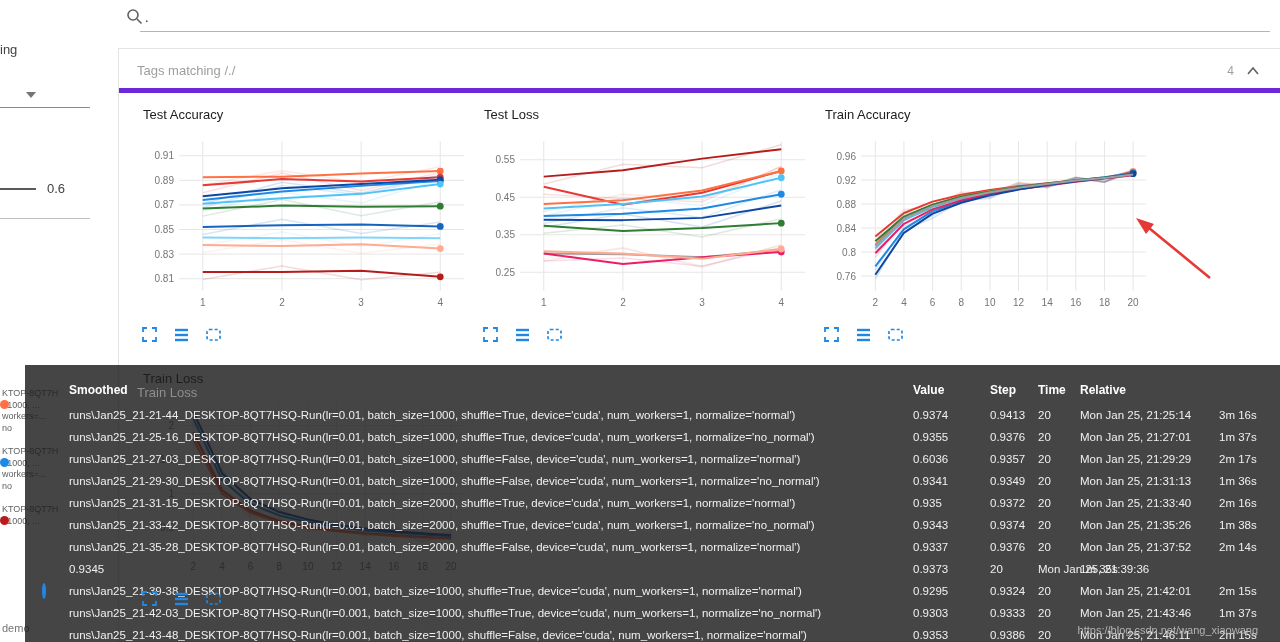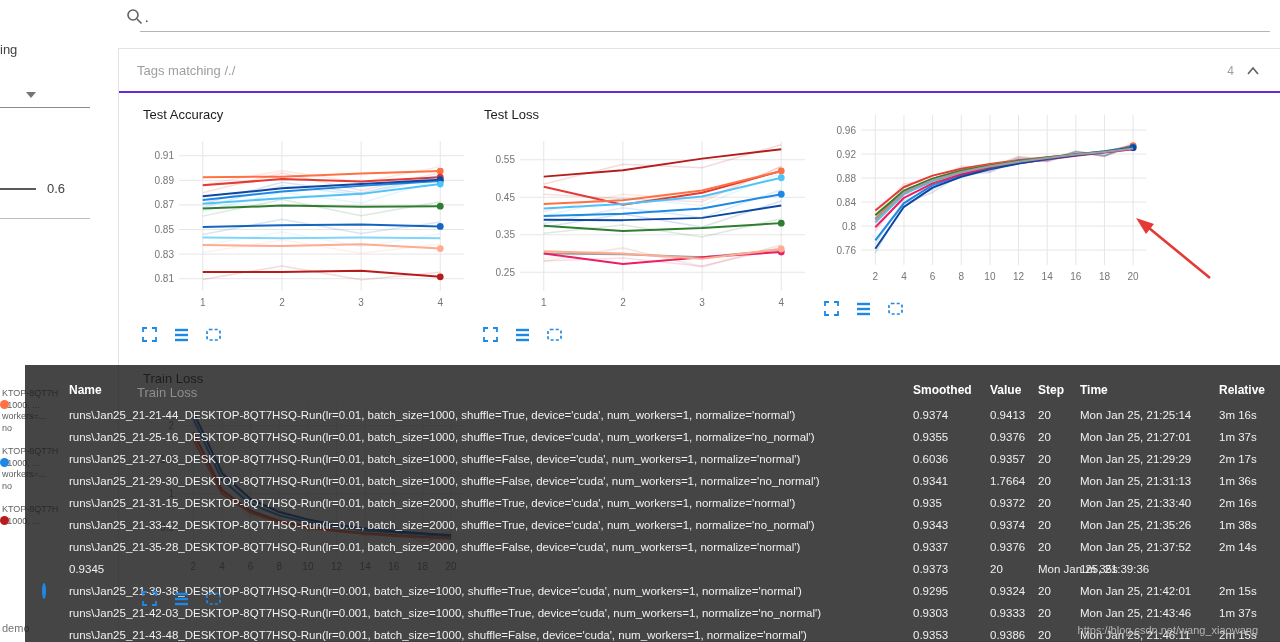--- a/index.html
+++ b/index.html
@@ -24,21 +24,21 @@
 
   
   .main { position:absolute; left:118px; top:0; right:0; height:642px; }
   .search-row { position:relative; height:40px; }
   .search-icon { position:absolute; left:8px; top:8px; }
   .search-value { position:absolute; left:27px; top:10px; font-size:13px; color:#212121; }
   .search-line { position:absolute; left:22px; right:10px; top:31px; border-top:1px solid #b5b5b5; }
 
   .card { position:absolute; left:0; top:48px; right:0; bottom:0; background:#fff;
           border:1px solid #e3e3e3; border-right:none; }
-  .card-header { height:44px; border-bottom:2px solid #6d28d9; position:relative; }
+  .card-header { height:44px; border-bottom:5px solid #6d28d9; position:relative; }
   .tags-label { position:absolute; left:18px; top:14px; font-size:13px; color:#9e9e9e; }
   .tags-count { position:absolute; right:46px; top:15px; font-size:12px; color:#9e9e9e; }
   .collapse-chev { position:absolute; right:20px; top:16px; cursor:pointer; }
 
   .charts-area { padding:14px 0 0 22px; }
   .charts-row { display:flex; margin-bottom:20px; }
   .chart { width:333px; margin-right:8px; }
   .chart-title { height:26px; font-size:13px; color:#212121; padding-left:2px; }
   .chart-toolbar { height:34px; padding-top:9px; display:flex; gap:15px; align-items:flex-start; }
   .chart-toolbar .tb-icon { cursor:pointer; display:inline-block; height:17px; }
@@ -236,21 +236,21 @@
                 </svg></span>
               <span class="tb-icon"><svg width="17" height="17">
                   <line x1="2" y1="4" x2="15" y2="4" stroke="#1e88e5" stroke-width="2.4"></line>
                   <line x1="2" y1="9" x2="15" y2="9" stroke="#1e88e5" stroke-width="2.4"></line>
                   <line x1="2" y1="14" x2="15" y2="14" stroke="#1e88e5" stroke-width="2.4"></line>
                 </svg></span>
               <span class="tb-icon"><svg width="17" height="17">
                   <rect x="2" y="3.5" width="13" height="10.5" rx="2.5" fill="none" stroke="#1e88e5" stroke-width="1.7" stroke-dasharray="3,2.2"></rect>
                 </svg></span>
             </div></div>
-          <div class="chart"><svg width="333" height="180">
+          <div class="chart"><div class="chart-title">Train Accuracy</div><svg width="333" height="180">
               <defs>
                 <clipPath id="clip-train-accuracy">
                   <rect x="38" y="8" width="285" height="150"></rect>
                 </clipPath>
               </defs>
               <line x1="38" x2="323" y1="143" y2="143" stroke="#e6e6e6"></line>
               <text x="33" y="146.5" text-anchor="end" font-size="10" fill="#757575">0.76</text>
               <line x1="38" x2="323" y1="118.99999999999997" y2="118.99999999999997" stroke="#e6e6e6"></line>
               <text x="33" y="122.49999999999997" text-anchor="end" font-size="10" fill="#757575">0.8</text>
               <line x1="38" x2="323" y1="95.00000000000001" y2="95.00000000000001" stroke="#e6e6e6"></line>
@@ -378,21 +378,20 @@
 <svg class="arrow-svg" width="95" height="75">
   <polygon points="8,6 26,12 18,22" fill="#e53935"></polygon>
   <line x1="21" y1="16" x2="82" y2="66" stroke="#e53935" stroke-width="2.6"></line>
 </svg>
 
 <div class="tooltip-overlay">
   <div class="tt-dim-title">Train Loss</div>
   <div id="tt-table">
       <div class="tt-grid tt-head">
         <span></span>
-        <span>Name</span>
         <span>Smoothed</span>
         <span>Value</span>
         <span>Step</span>
         <span>Time</span>
         <span>Relative</span>
       </div>
       <div class="tt-grid">
         <span><span class="tt-dot" style="background: rgb(255, 112, 67);"></span></span>
         <span class="tt-name">runs\Jan25_21-21-44_DESKTOP-8QT7HSQ-Run(lr=0.01, batch_size=1000, shuffle=True, device='cuda', num_workers=1, normalize='normal')</span>
         <span>0.9374</span>
@@ -416,21 +415,21 @@
         <span>0.6036</span>
         <span>0.9357</span>
         <span>20</span>
         <span>Mon Jan 25, 21:29:29</span>
         <span>2m 17s</span>
       </div>
       <div class="tt-grid">
         <span><span class="tt-dot" style="background: rgb(41, 182, 246);"></span></span>
         <span class="tt-name">runs\Jan25_21-29-30_DESKTOP-8QT7HSQ-Run(lr=0.01, batch_size=1000, shuffle=False, device='cuda', num_workers=1, normalize='no_normal')</span>
         <span>0.9341</span>
-        <span>1.7664</span>
+        <span>0.9349</span>
         <span>20</span>
         <span>Mon Jan 25, 21:31:13</span>
         <span>1m 36s</span>
       </div>
       <div class="tt-grid">
         <span><span class="tt-dot" style="background: rgb(233, 30, 99);"></span></span>
         <span class="tt-name">runs\Jan25_21-31-15_DESKTOP-8QT7HSQ-Run(lr=0.01, batch_size=2000, shuffle=True, device='cuda', num_workers=1, normalize='normal')</span>
         <span>0.935</span>
         <span>0.9372</span>
         <span>20</span>

